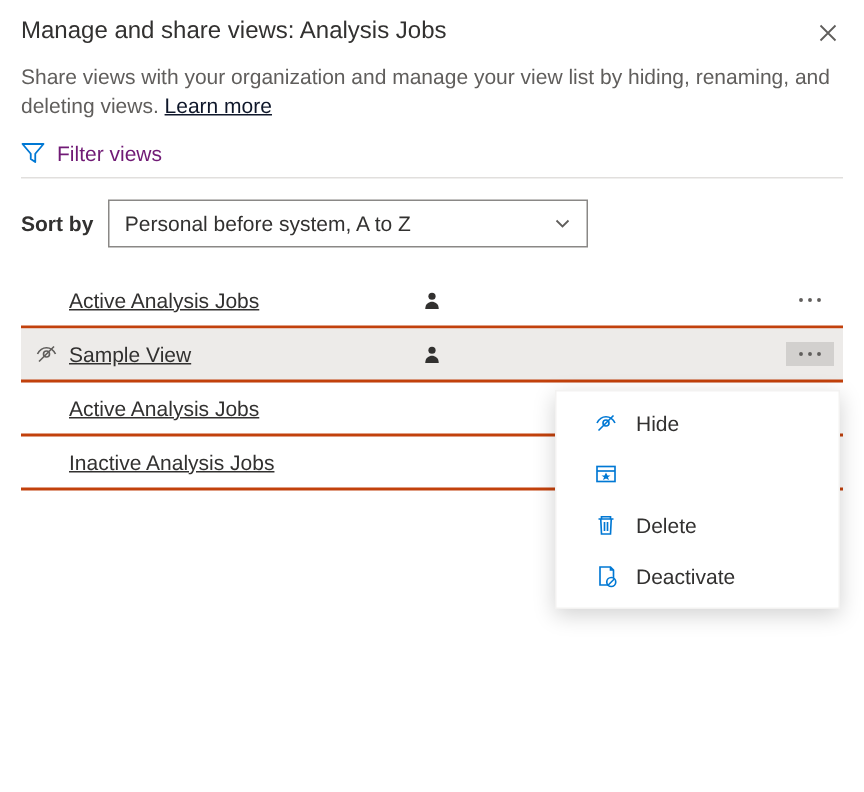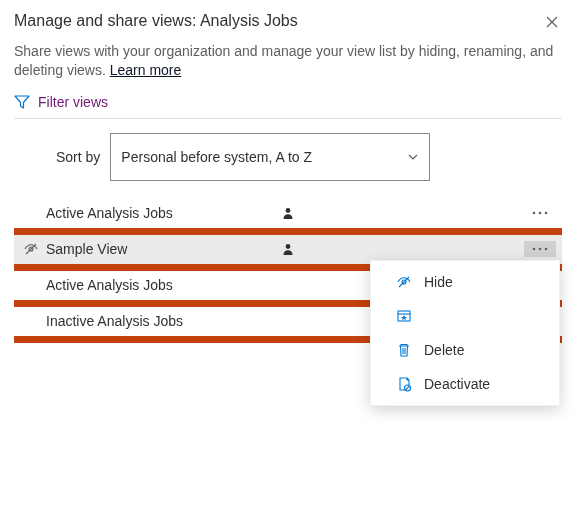--- a/index.html
+++ b/index.html
@@ -15,38 +15,39 @@
   }
   .header-row { display: flex; align-items: flex-start; justify-content: space-between; }
   .title { font-size: 16px; font-weight: 400; color: #323130; }
   .close-btn { background: none; border: none; cursor: pointer; padding: 4px; color: #605e5c; font-size: 14px; }
   .desc { color: #605e5c; font-size: 14px; margin-top: 10px; line-height: 1.35; }
   .link { color: #0f172a; text-decoration: underline; cursor: pointer; }
   .filter-row { display: flex; align-items: center; gap: 8px; margin-top: 14px; cursor: pointer; color: #701a75; }
   .filter-row .ficon { color: #0078d4; display:flex; }
   .rule { border: none; border-top: 1px solid #e1dfdd; margin-top: 8px; }
   .sort-row { display: flex; align-items: center; gap: 10px; margin-top: 14px; }
-  .sort-label { font-weight: 400; font-size: 14px; margin-left: 42px; }
+  .sort-label { font-weight: 700; font-size: 14px; }
   .select-wrap {
     flex: 0 0 320px;
     border: 1px solid #8a8886;
-    height: 48px;
+    height: 32px;
     display: flex; align-items: center; justify-content: space-between;
     padding: 0 10px;
     cursor: pointer;
     background: #fff;
   }
   .select-wrap .chev { color: #605e5c; display:flex; }
   .views { margin-top: 18px; }
   .view-row {
     display: flex; align-items: center;
     height: 36px;
     padding: 0 6px 0 2px;
-    border-bottom: 7px solid #c2410c;
+    border-bottom: 2px solid #c2410c;
     position: relative;
+    text-decoration: underline;
   }
   .left-icon { width: 30px; display:flex; justify-content:center; color:#605e5c; }
   .indent { width: 30px; }
   .row-label { flex: 1; }
   .person-icon { margin-left: 6px; color:#323130; display:flex; }
   .more-btn { background: none; border: none; cursor: pointer; padding: 6px 8px; color:#605e5c; border-radius:0; }
   .more-btn.active { background: #d2d0ce; }
   .view-row.selected { background: #edebe9; }
   .menu {
     position: absolute;

